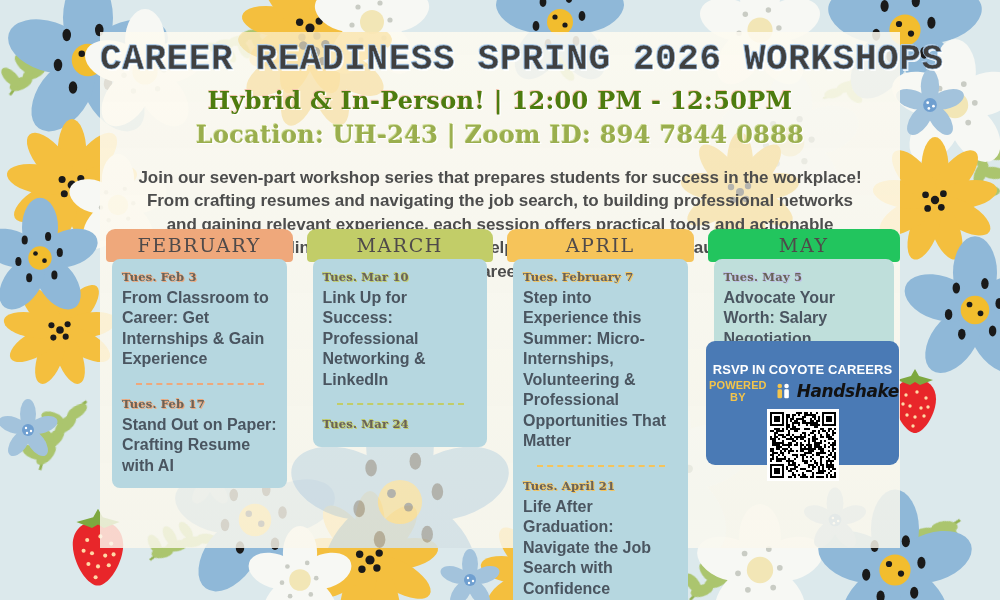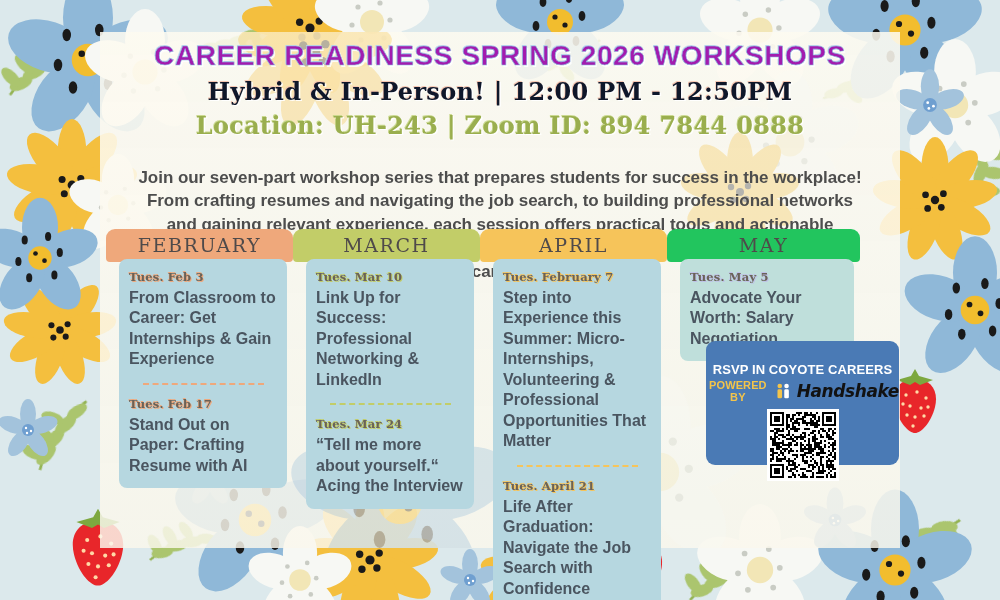--- a/index.html
+++ b/index.html
@@ -25,37 +25,37 @@
         rgba(253,250,240,0.88) 0%,
         rgba(252,249,238,0.86) 45%,
         rgba(250,247,236,0.84) 100%);
     z-index: 5;
   }
 
   
   .head-wrap { position: absolute; left: 100px; top: 40px; width: 800px; z-index: 8; text-align: center; }
 
   .title {
-    font-family: Liberation Sans, sans-serif;
+    font-family: Liberation Mono, monospace;
     font-weight: 700;
-    font-size: 28px;
+    font-size: 36px;
     letter-spacing: 0.6px;
-    color: #a21caf;
+    color: #404040;
     -webkit-text-stroke: 0.6px #8fb6dd;
     text-shadow: 1.5px 1.5px 0 rgba(255,255,255,0.85),
                  -0.8px -0.8px 0 rgba(190,215,240,0.9);
     line-height: 1.12;
     white-space: nowrap;
   }
   .subtitle1 {
     margin-top: 6px;
     font-family: "DejaVu Serif", serif;
     font-weight: 700;
     font-size: 24px;
-    color: #0f172a;
+    color: #4d7c0f;
     text-shadow: 1.4px 1.4px 0 rgba(255,255,255,0.9),
                  -0.7px -0.7px 0 rgba(244,196,175,0.95);
     letter-spacing: 0.3px;
     white-space: nowrap;
   }
   .subtitle2 {
     margin-top: 5px;
     font-family: "DejaVu Serif", serif;
     font-weight: 700;
     font-size: 24px;
@@ -75,36 +75,36 @@
     font-size: 17px;
     line-height: 1.38;
     color: #4d4d4d;
     letter-spacing: -0.05px;
   }
 
   
   #columns {
     position: absolute; left: 106px; top: 229px; width: 794px; height: 245px;
     z-index: 8;
-    display: flex; align-items: flex-start;
+    display: flex; gap: 14px; align-items: flex-start;
   }
   .col { width: 187px; }
   .col.col-may { width: 193px; }
 
   .col-head {
     border-radius: 9px 9px 4px 4px;
     text-align: center;
     font-family: "DejaVu Serif", serif;
     font-size: 19px;
     letter-spacing: 1.6px;
     color: #4f4a4a;
     padding: 5px 0 6px;
   }
   .col-card {
-    margin: -3px 6px 0 13px;
+    margin: -3px 6px 0 6px;
     border-radius: 8px;
     padding: 11px 9px 12px 10px;
   }
   .col-card.card-blue { background: #b6d7e0; }
   .col-card.card-mint { background: #bfdfdb; }
 
   .ev-date {
     font-family: "DejaVu Serif", serif;
     font-weight: 700;
     font-size: 11.5px;
@@ -359,21 +359,20 @@
           <div class="ev-title">Stand Out on Paper: Crafting Resume with AI</div>
         </div>
       </div>
       <div class="col">
         <div class="col-head" style="background: rgb(194, 205, 104);">MARCH</div>
         <div class="col-card card-blue" style="background: rgb(182, 215, 224);">
           <div class="ev-date" style="text-shadow: rgb(194, 205, 104) 1px 1px 0px, rgb(194, 205, 104) -0.6px -0.6px 0px;">Tues. Mar 10</div>
           <div class="ev-title">Link Up for Success: Professional Networking &amp; LinkedIn</div>
           <div class="divider" style="border-top-color: rgb(194, 205, 104);"></div>
           <div class="ev-date" style="text-shadow: rgb(194, 205, 104) 1px 1px 0px, rgb(194, 205, 104) -0.6px -0.6px 0px;">Tues. Mar 24</div>
-          <div class="ev-title">“Tell me more about yourself.“ Acing the Interview</div>
         </div>
       </div>
       <div class="col">
         <div class="col-head" style="background: rgb(246, 196, 90);">APRIL</div>
         <div class="col-card card-blue" style="background: rgb(182, 215, 224);">
           <div class="ev-date" style="text-shadow: rgb(246, 196, 90) 1px 1px 0px, rgb(246, 196, 90) -0.6px -0.6px 0px;">Tues. February 7</div>
           <div class="ev-title">Step into Experience this Summer: Micro-Internships, Volunteering &amp; Professional Opportunities That Matter</div>
           <div class="divider" style="border-top-color: rgb(246, 196, 90);"></div>
           <div class="ev-date" style="text-shadow: rgb(246, 196, 90) 1px 1px 0px, rgb(246, 196, 90) -0.6px -0.6px 0px;">Tues. April 21</div>
           <div class="ev-title">Life After Graduation: Navigate the Job Search with Confidence</div>

